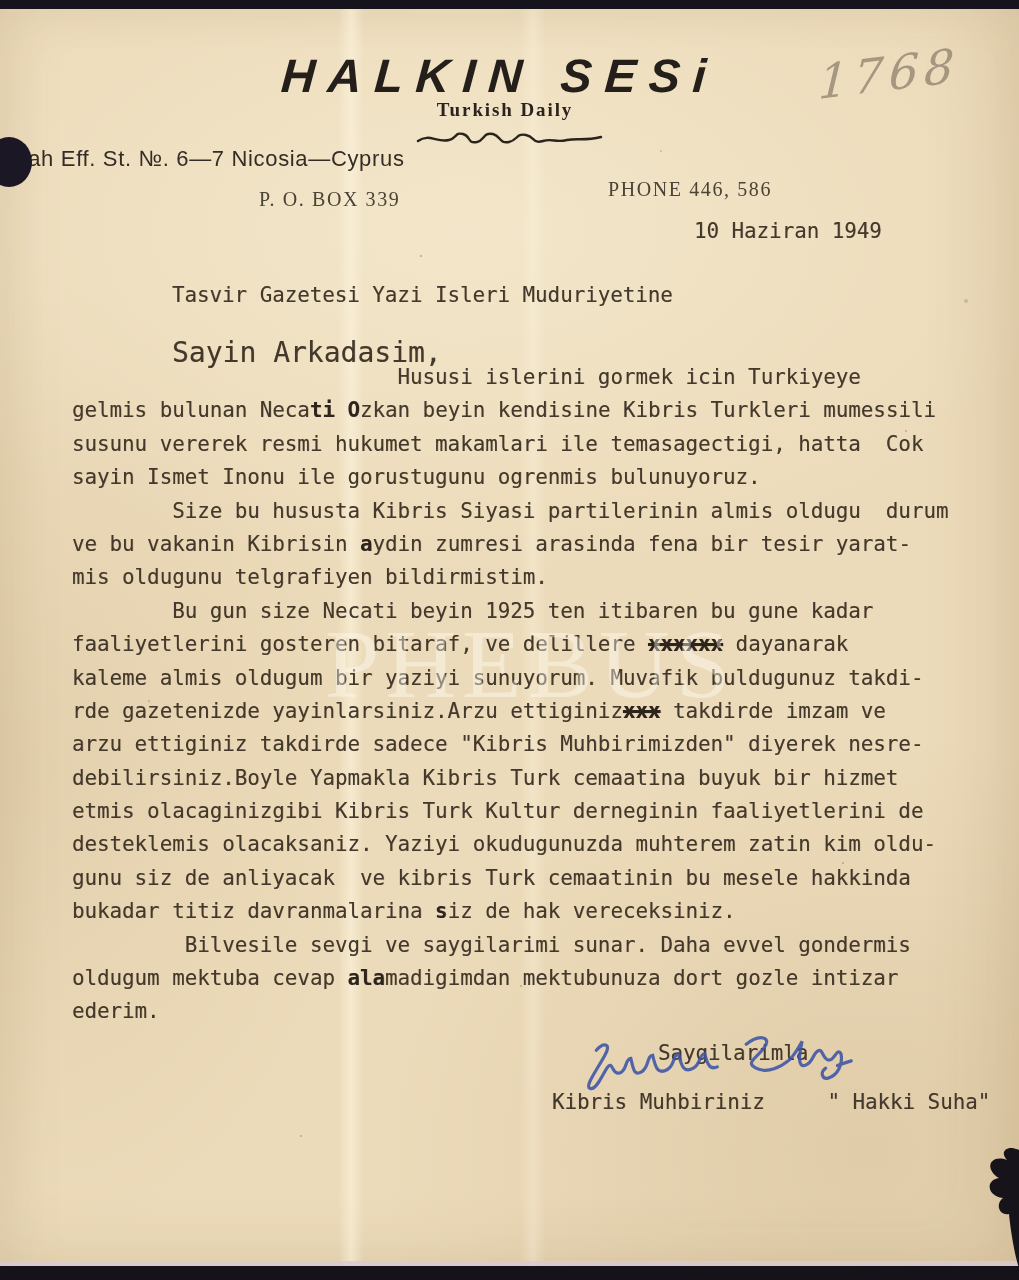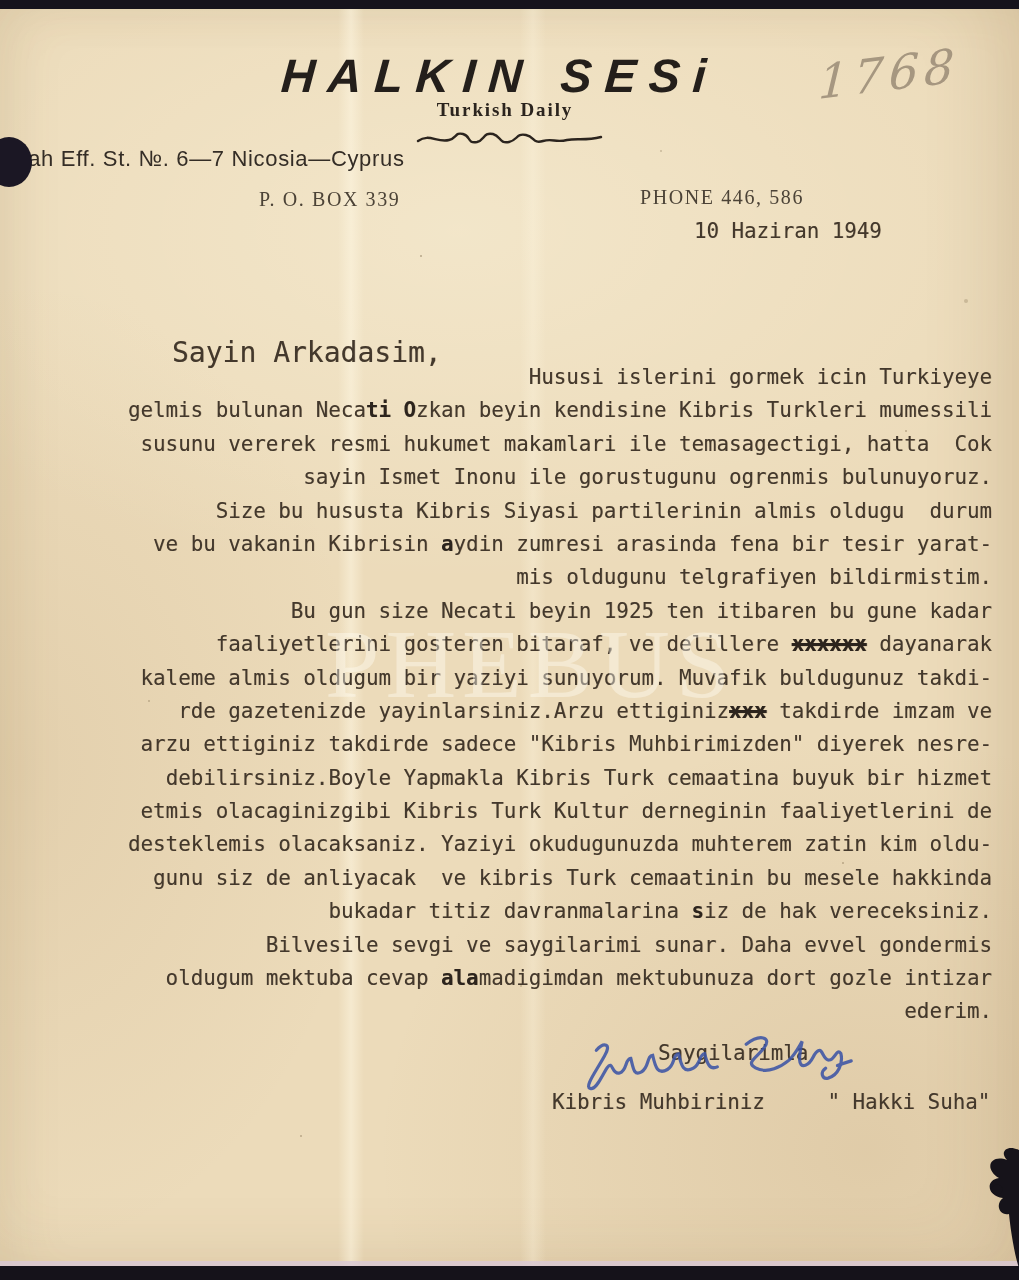--- a/index.html
+++ b/index.html
@@ -29,33 +29,33 @@
   .lh-title{position:absolute;left:0;top:48px;width:1000px;text-align:center;
     font-family:"Liberation Sans",sans-serif;font-style:italic;font-weight:700;
     font-size:47px;letter-spacing:.27em;color:#241f1b;transform:skewX(-4deg);}
   .lh-sub{position:absolute;left:0;top:99px;width:1010px;text-align:center;
     font-family:"Liberation Serif",serif;font-weight:700;font-size:19px;letter-spacing:.1em;color:#2b241e;}
   .lh-flourish{position:absolute;left:415px;top:128px;color:#2b241e;}
   .lh-address{position:absolute;left:0;top:146px;width:990px;text-align:left;
     font-family:"Liberation Sans",sans-serif;font-weight:400;font-size:22px;letter-spacing:.03em;color:#342d26;}
   .lh-pobox{position:absolute;left:214px;top:188px;font-family:"Liberation Serif",serif;
     font-size:20px;letter-spacing:.08em;color:#4c4337;margin-left:45px;}
-  .lh-phone{position:absolute;left:608px;top:186px;font-family:"Liberation Serif",serif;
-    font-size:20px;letter-spacing:.08em;color:#4c4337;margin-left:32px;}
+  .lh-phone{position:absolute;left:608px;top:178px;font-family:"Liberation Serif",serif;
+    font-size:20px;letter-spacing:.08em;color:#4c4337;}
   
   .pencil-number{position:absolute;left:818px;top:46px;font-family:"DejaVu Serif",serif;
     font-style:italic;font-size:47px;letter-spacing:.12em;color:#958672;opacity:.8;
     transform:rotate(-7deg) skewX(-10deg);}
   
   .typed{color:#43382c;text-shadow:.4px .3px 0 rgba(70,50,30,.35);white-space:pre;}
   .date-line{position:absolute;left:694px;top:219px;font-size:20.8px;}
   .recipient{position:absolute;left:172px;top:283px;font-size:20.8px;}
   .salutation{position:absolute;left:172px;top:336px;font-size:28px;}
   .body-block{position:absolute;left:72px;top:361px;width:920px;font-size:20.8px;line-height:33.4px;}
-  .tline{height:33.4px;text-align:right;}
+  .tline{height:33.4px;}
   .ovr{font-weight:bold;color:#2c241d;}
   .xstrike{text-decoration:line-through;text-decoration-thickness:2.5px;}
   .closing{position:absolute;left:658px;top:1013px;font-size:20.8px;margin-top:28px;}
   .signoff{position:absolute;left:552px;top:1090px;font-size:20.8px;}
   .signature{position:absolute;left:575px;top:1030px;transform:rotate(-3deg);}
   
   .watermark{position:absolute;left:325px;top:608px;font-family:"Liberation Serif",serif;
     font-size:98px;font-weight:400;letter-spacing:.06em;color:rgba(255,253,243,.42);pointer-events:none;}
 </style>
 </head>
@@ -72,20 +72,21 @@
   <svg class="lh-flourish" width="190" height="20" viewBox="0 0 190 20">
     <path d="M3 13 C14 5 22 15 34 12 C42 10 40 4 48 6 C56 8 52 16 62 14 C70 12 68 4 78 6 C86 8 84 16 94 14 C103 12 101 5 111 7 C120 9 118 16 128 13 C138 10 140 15 152 12 C162 10 170 13 186 9" fill="none" stroke="#2b241e" stroke-width="2.4" stroke-linecap="round"></path>
   </svg>
   <div class="lh-address">Agah Eff. St. №. 6—7 Nicosia—Cyprus</div>
   <div class="lh-pobox">P. O. BOX 339</div>
   <div class="lh-phone">PHONE 446, 586</div>
 
   <div class="pencil-number">1768</div>
 
   <div class="typed date-line">10 Haziran 1949</div>
+  <div class="typed recipient">Tasvir Gazetesi Yazi Isleri Muduriyetine</div>
   <div class="typed salutation">Sayin Arkadasim,</div>
   <div class="typed body-block"><div class="tline"><span>                          Hususi islerini gormek icin Turkiyeye</span></div><div class="tline"><span>gelmis bulunan Neca</span><span class="ovr">ti</span><span> </span><span class="ovr">O</span><span>zkan beyin kendisine Kibris Turkleri mumessili</span></div><div class="tline"><span>susunu vererek resmi hukumet makamlari ile temasagectigi, hatta  Cok</span></div><div class="tline"><span>sayin Ismet Inonu ile gorustugunu ogrenmis bulunuyoruz.</span></div><div class="tline"><span>        Size bu hususta Kibris Siyasi partilerinin almis oldugu  durum</span></div><div class="tline"><span>ve bu vakanin Kibrisin </span><span class="ovr">a</span><span>ydin zumresi arasinda fena bir tesir yarat-</span></div><div class="tline"><span>mis oldugunu telgrafiyen bildirmistim.</span></div><div class="tline"><span>        Bu gun size Necati beyin 1925 ten itibaren bu gune kadar</span></div><div class="tline"><span>faaliyetlerini gosteren bitaraf, ve delillere </span><span class="ovr xstrike">xxxxxx</span><span> dayanarak</span></div><div class="tline"><span>kaleme almis oldugum bir yaziyi sunuyorum. Muvafik buldugunuz takdi-</span></div><div class="tline"><span>rde gazetenizde yayinlarsiniz.Arzu ettiginiz</span><span class="ovr xstrike">xxx</span><span> takdirde imzam ve</span></div><div class="tline"><span>arzu ettiginiz takdirde sadece "Kibris Muhbirimizden" diyerek nesre-</span></div><div class="tline"><span>debilirsiniz.Boyle Yapmakla Kibris Turk cemaatina buyuk bir hizmet</span></div><div class="tline"><span>etmis olacaginizgibi Kibris Turk Kultur derneginin faaliyetlerini de</span></div><div class="tline"><span>desteklemis olacaksaniz. Yaziyi okudugunuzda muhterem zatin kim oldu-</span></div><div class="tline"><span>gunu siz de anliyacak  ve kibris Turk cemaatinin bu mesele hakkinda</span></div><div class="tline"><span>bukadar titiz davranmalarina </span><span class="ovr">s</span><span>iz de hak vereceksiniz.</span></div><div class="tline"><span>         Bilvesile sevgi ve saygilarimi sunar. Daha evvel gondermis</span></div><div class="tline"><span>oldugum mektuba cevap </span><span class="ovr">ala</span><span>madigimdan mektubunuza dort gozle intizar</span></div><div class="tline"><span>ederim.</span></div></div>
   <div class="typed closing">Saygilarimla</div>
 
   <svg class="signature" width="280" height="60" viewBox="0 0 280 60">
     <g fill="none" stroke="#3d55a6" stroke-width="3.2" stroke-linecap="round" opacity=".88">
       <path d="M22 14 C30 6 38 8 30 20 C20 36 8 50 14 52 C20 54 26 40 32 32 C38 24 36 40 44 38 C52 36 50 24 56 24 C58 34 58 42 66 38 C74 34 72 22 78 22 C80 34 82 42 92 37 C100 33 98 22 104 22 C106 34 108 42 118 37 C126 33 124 24 130 23 C132 33 134 40 142 37"></path>
       <path d="M172 16 C186 6 198 10 190 20 C182 30 170 34 180 40 C192 47 206 40 214 34 C220 29 224 22 228 16 C224 30 222 42 230 40 C238 38 238 28 244 26 C248 24 248 36 254 36 C260 36 262 24 266 30 C268 40 262 52 252 54 C246 55 244 48 250 44"></path>
       <path d="M262 42 C268 40 272 39 276 38"></path>
     </g>

